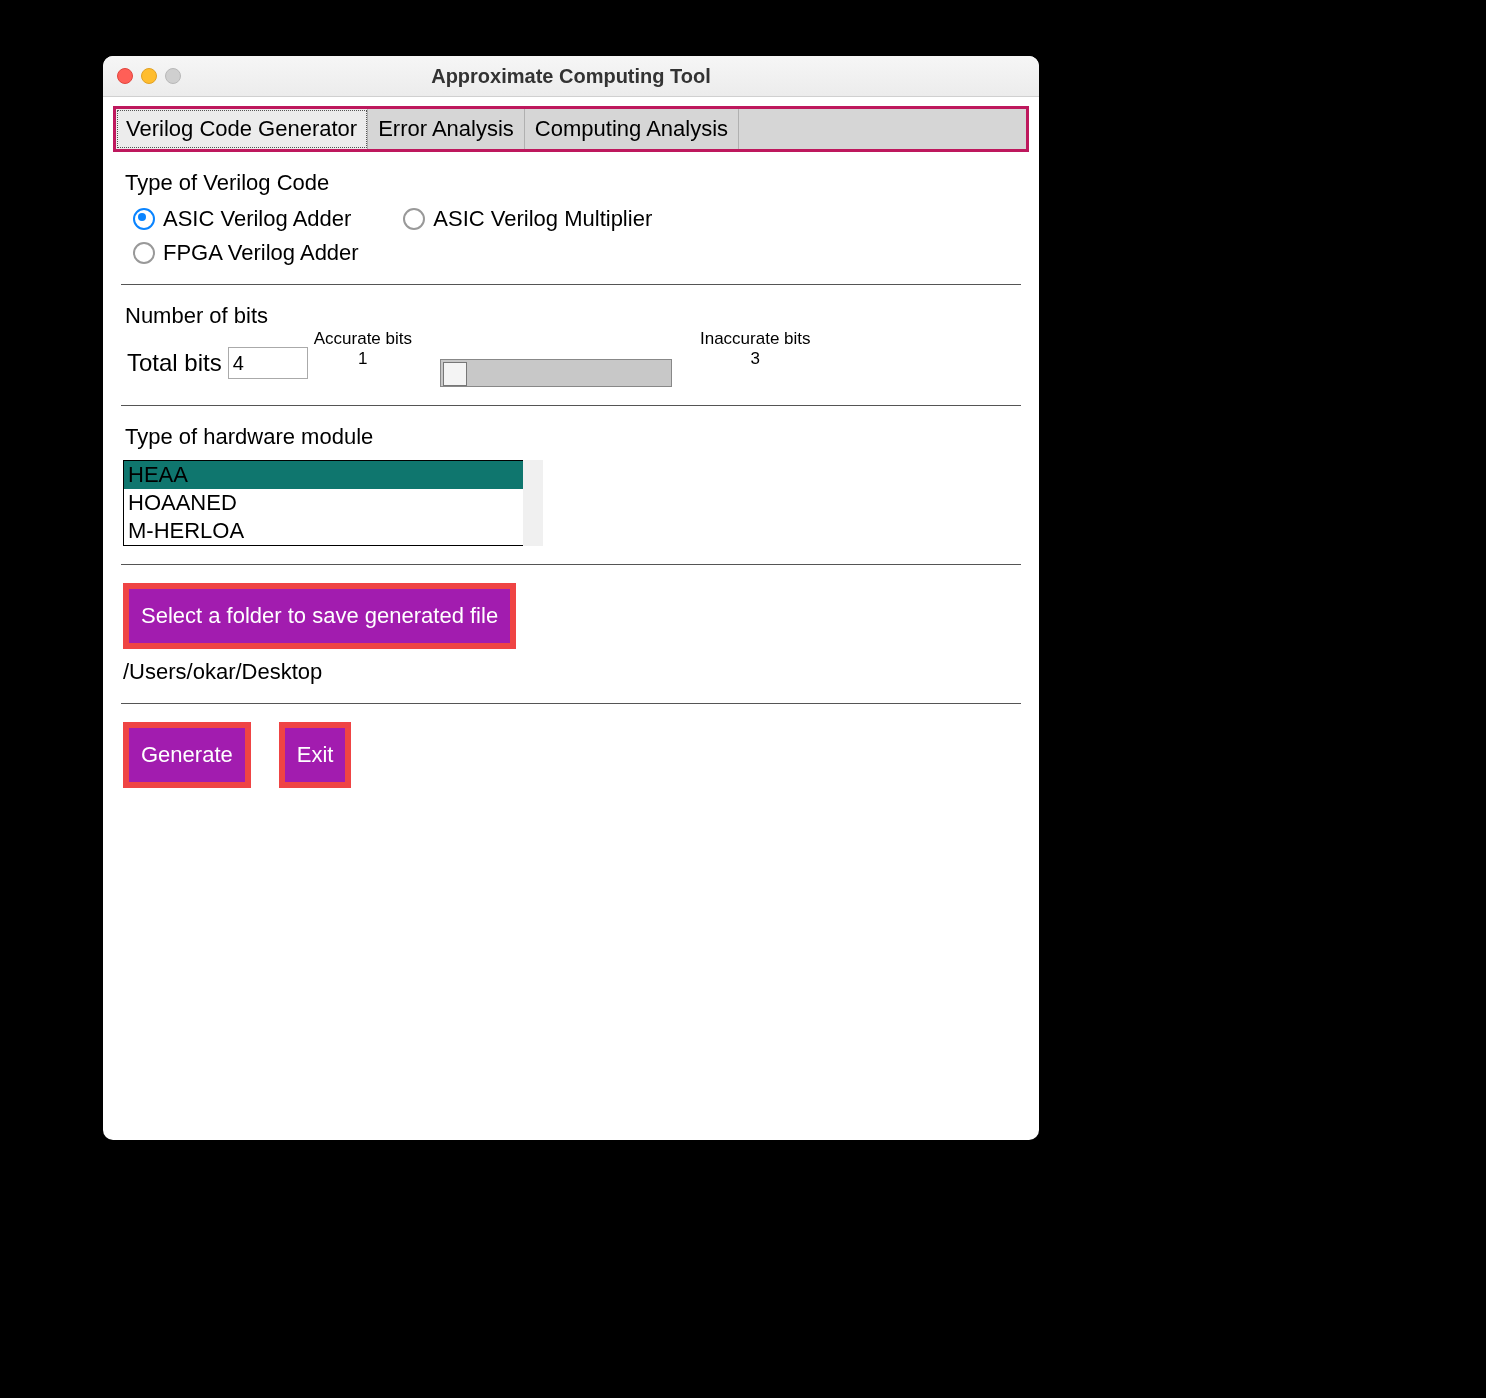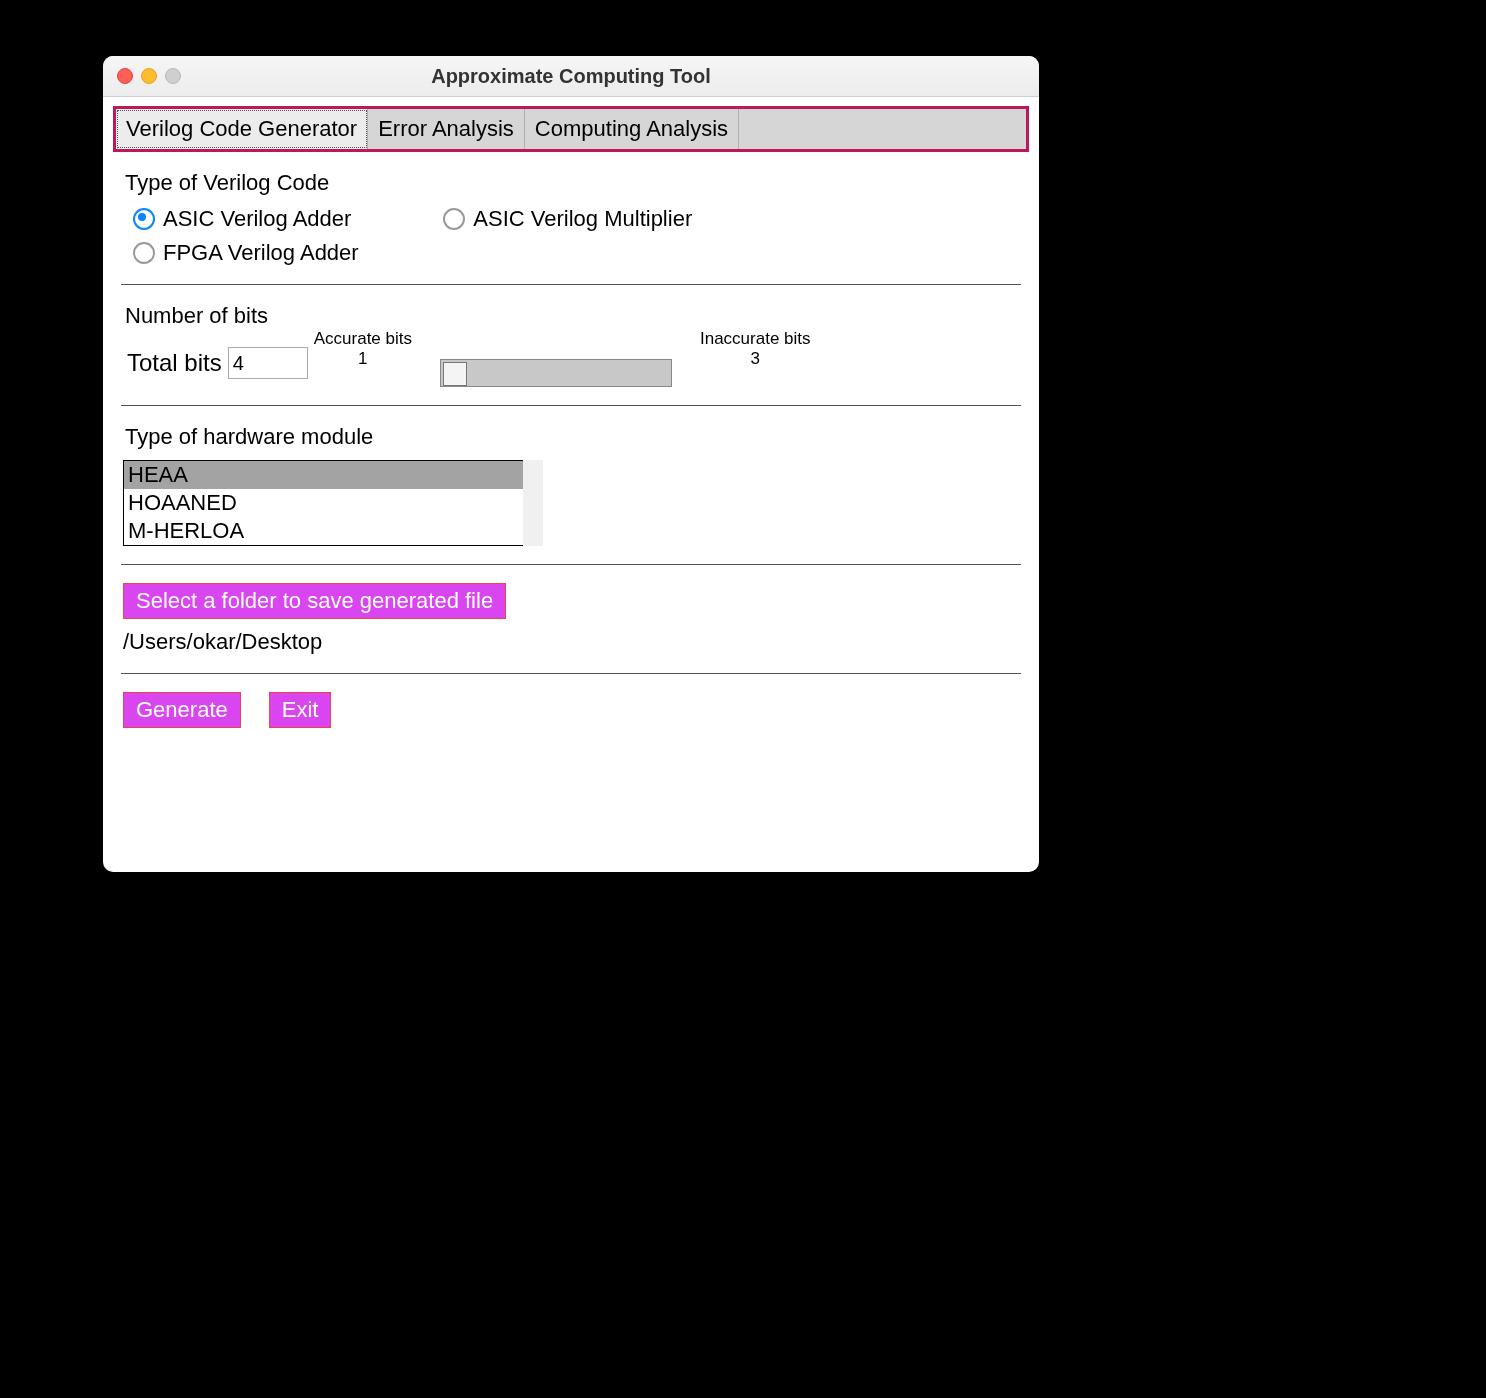--- a/index.html
+++ b/index.html
@@ -10,21 +10,21 @@
     background: #000;
     font-family: "Helvetica Neue", Helvetica, Arial, sans-serif;
     font-size: 24px;
     color: #000;
   }
   .window {
     position: absolute;
     left: 103px;
     top: 56px;
     width: 936px;
-    height: 816px;
+    height: 1084px;
     background: #fff;
     border-radius: 10px;
     box-shadow: 0 20px 60px rgba(0,0,0,0.6);
     overflow: hidden;
   }
   .titlebar {
     height: 40px;
     background: linear-gradient(#f6f6f6,#ececec);
     border-bottom: 1px solid #d0d0d0;
     display: flex;
@@ -81,21 +81,21 @@
   }
   .content {
     position:absolute;
     left:0; right:0; top:42px; bottom:0;
     padding-top:10px;
   }
   .section-label {
     font-size:22px;
     margin: 12px 0 10px 12px;
   }
-  .radio-row { display:flex; gap:92px; margin-left:20px; margin-bottom:8px;}
+  .radio-row { display:flex; gap:52px; margin-left:20px; margin-bottom:8px;}
   .radio {
     display:flex; align-items:center; gap:8px; font-size:22px;
   }
   .radio .dot {
     width:18px; height:18px; border-radius:50%;
     border:2px solid #999;
     display:inline-block;
     position:relative;
   }
   .radio.checked .dot { border-color:#0a84ff; }
@@ -128,26 +128,26 @@
     border:1px solid #777;
   }
   .listbox{
     border:1px solid #000;
     width:400px;
     margin-left:10px;
     font-size:22px;
     line-height:28px;
   }
   .listbox .item{ padding:0 4px; }
-  .listbox .item.selected{ background:#a3a3a3; }
+  .listbox .item.selected{ background:#0f766e; }
   .btn{
-    background:#d946ef;
+    background:#a21caf;
     color:#fff;
-    border:1px solid #ef4444;
-    padding:4px 12px;
+    border:6px solid #ef4444;
+    padding:14px 12px;
     font-size:22px;
     display:inline-block;
     cursor:default;
   }
   .btn-row{ display:flex; gap:28px; margin-left:10px; margin-top:15px;}
   .folder-btn{ margin-left:10px; }
   .path{
     font-size:22px; margin:10px 0 8px 10px;
   }
   .listbox-wrap{ position:relative; width:430px; }

